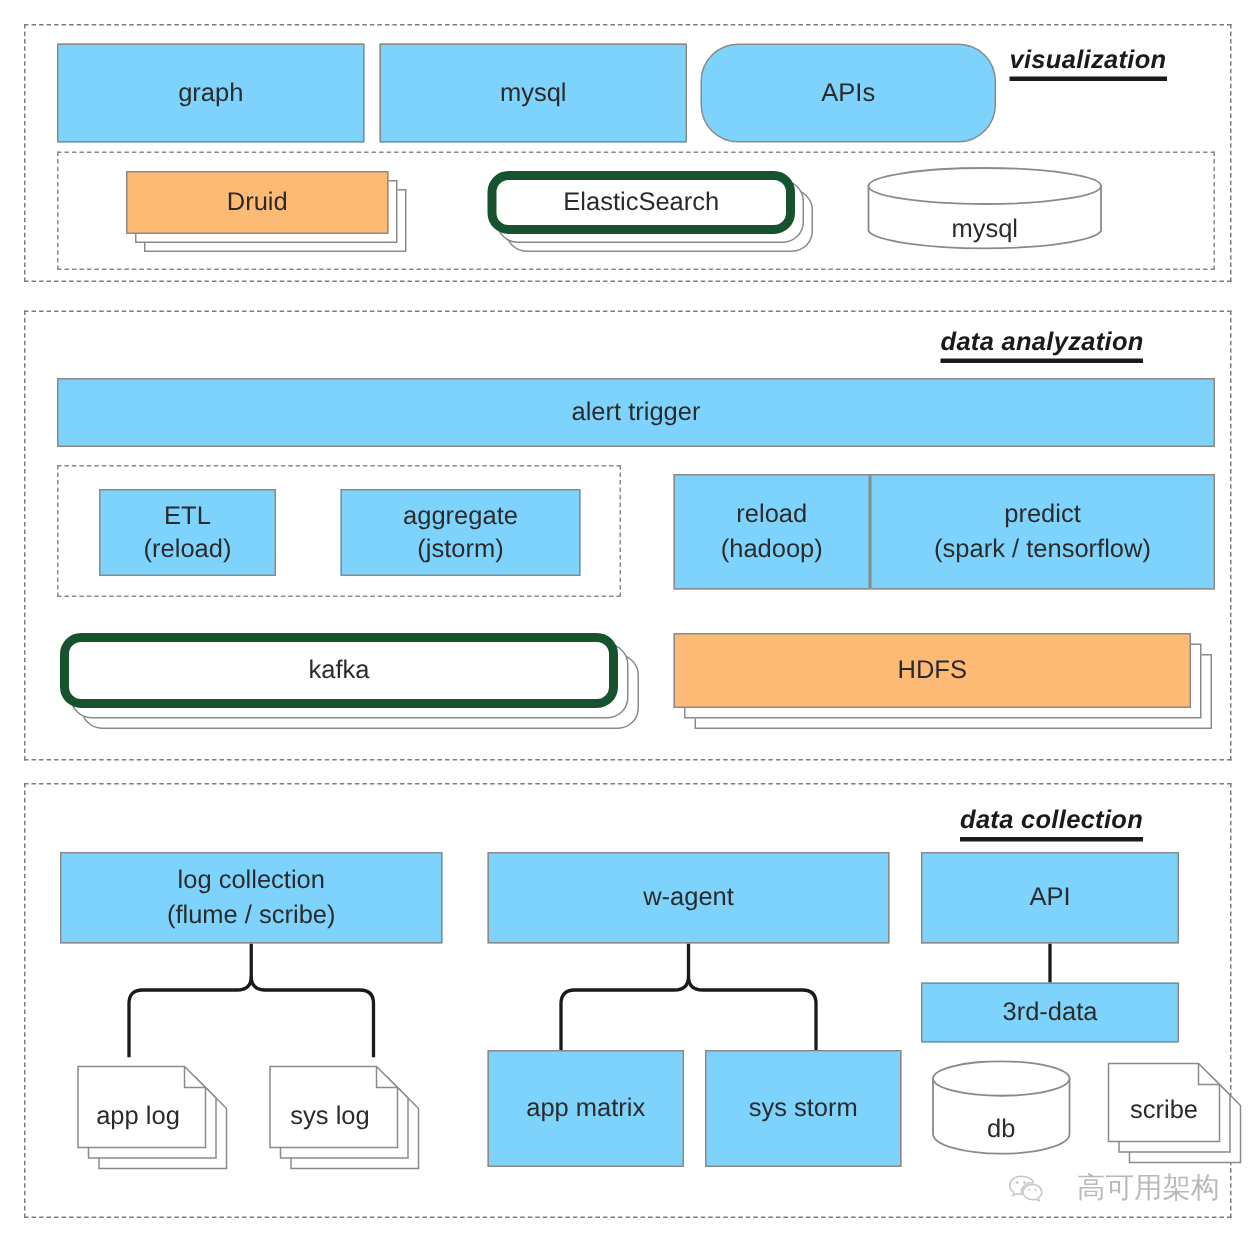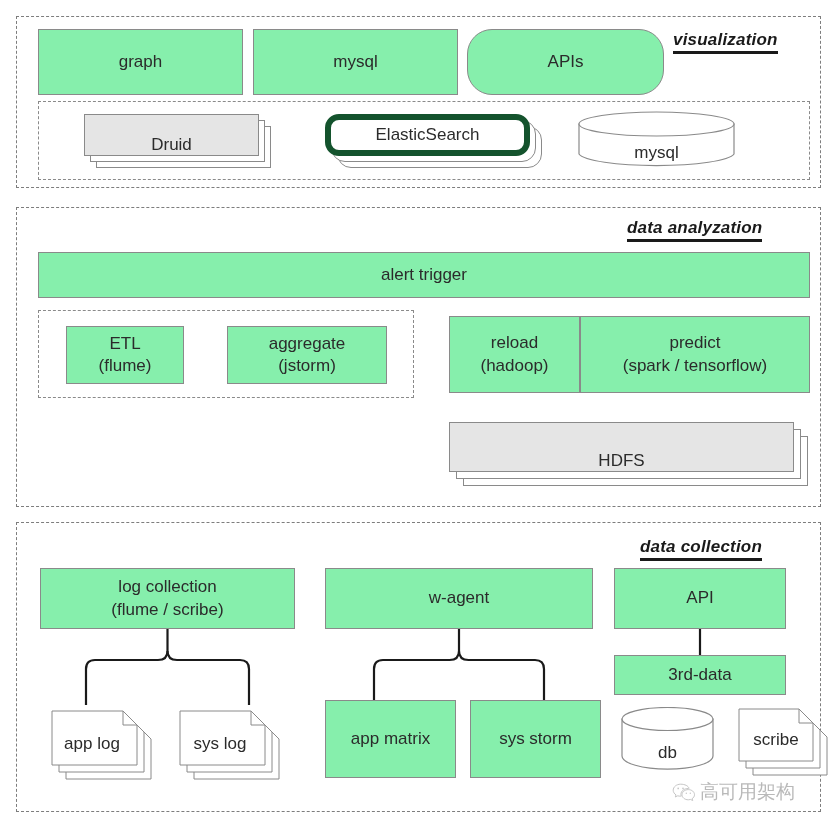--- a/index.html
+++ b/index.html
@@ -28,21 +28,21 @@
     border-bottom:3px solid #1a1a1a;
     padding-bottom:1px;
     white-space:nowrap;
     letter-spacing:.2px;
   }
 
   
   .box{
     position:absolute;
     border:1px solid #8a8a8a;
-    background:#86efac;
+    background:#7dd3fc;
     box-sizing:border-box;
     display:flex;
     flex-direction:column;
     align-items:center;
     justify-content:center;
     font-size:17px;
     color:#2b2b2b;
     line-height:1.3;
     text-align:center;
   }
@@ -60,23 +60,23 @@
   .stack-rect{position:absolute;}
   .stack-rect .layer{
     position:absolute;
     border:1px solid #8a8a8a;
     background:#fff;
     box-sizing:border-box;
   }
   .stack-rect .face{
     position:absolute;left:0;top:0;right:0;bottom:0;
     border:1px solid #8a8a8a;
-    background:#e5e5e5;
-    box-sizing:border-box;
-    display:flex;align-items:flex-end;justify-content:center;
+    background:#fdba74;
+    box-sizing:border-box;
+    display:flex;align-items:center;justify-content:center;
     font-size:17px;color:#2b2b2b;
   }
 
   
   .stack-round{position:absolute;}
   .stack-round .layer{
     position:absolute;
     border:1px solid #8a8a8a;
     background:#fff;
     border-radius:14px;
@@ -111,21 +111,21 @@
     white-space:nowrap;
   }
 
   
   .conn{position:absolute;}
   .conn svg{display:block;}
 
   
   .watermark{
     position:absolute;
-    display:flex;align-items:center;gap:4px;
+    display:flex;align-items:center;gap:22px;
     color:#b9b9b9;
     font-size:19px;
     font-family:"DejaVu Sans",sans-serif;
     white-space:nowrap;
   }
   .watermark .wm-text{color:#b9b9b9;}
 </style>
 </head>
 <body>
 
@@ -177,36 +177,43 @@
   <div class="section-title" style="left:627px;top:218px;">data analyzation</div>
 
   <div class="box" style="left:38px;top:252px;width:772px;height:46px;">
     <span>alert trigger</span>
   </div>
 
   <div class="group-dashed" style="left:38px;top:310px;width:376px;height:88px;"></div>
 
   <div class="box" style="left:66px;top:326px;width:118px;height:58px;">
     <span>ETL</span>
-    <span class="l2">(flume)</span>
+    <span class="l2">(reload)</span>
   </div>
   <div class="box" style="left:227px;top:326px;width:160px;height:58px;">
     <span>aggregate</span>
     <span class="l2">(jstorm)</span>
   </div>
 
   <div class="box" style="left:449px;top:316px;width:131px;height:77px;">
     <span>reload</span>
     <span class="l2">(hadoop)</span>
   </div>
   <div class="box" style="left:580px;top:316px;width:230px;height:77px;">
     <span>predict</span>
     <span class="l2">(spark / tensorflow)</span>
   </div>
 
+  <div class="stack-round" style="left:40px;top:422px;width:372px;height:50px;">
+    <div class="layer" style="left:14px;top:14px;width:372px;height:50px;"></div>
+    <div class="layer" style="left:7px;top:7px;width:372px;height:50px;"></div>
+    <div class="face">
+      <span>kafka</span>
+    </div>
+  </div>
 
   <div class="stack-rect" style="left:449px;top:422px;width:345px;height:50px;">
     <div class="layer" style="left:14px;top:14px;width:345px;height:50px;"></div>
     <div class="layer" style="left:7px;top:7px;width:345px;height:50px;"></div>
     <div class="face">
       <span>HDFS</span>
     </div>
   </div>
 
   <div class="section" style="left:16px;top:522px;width:805px;height:290px;"></div>

